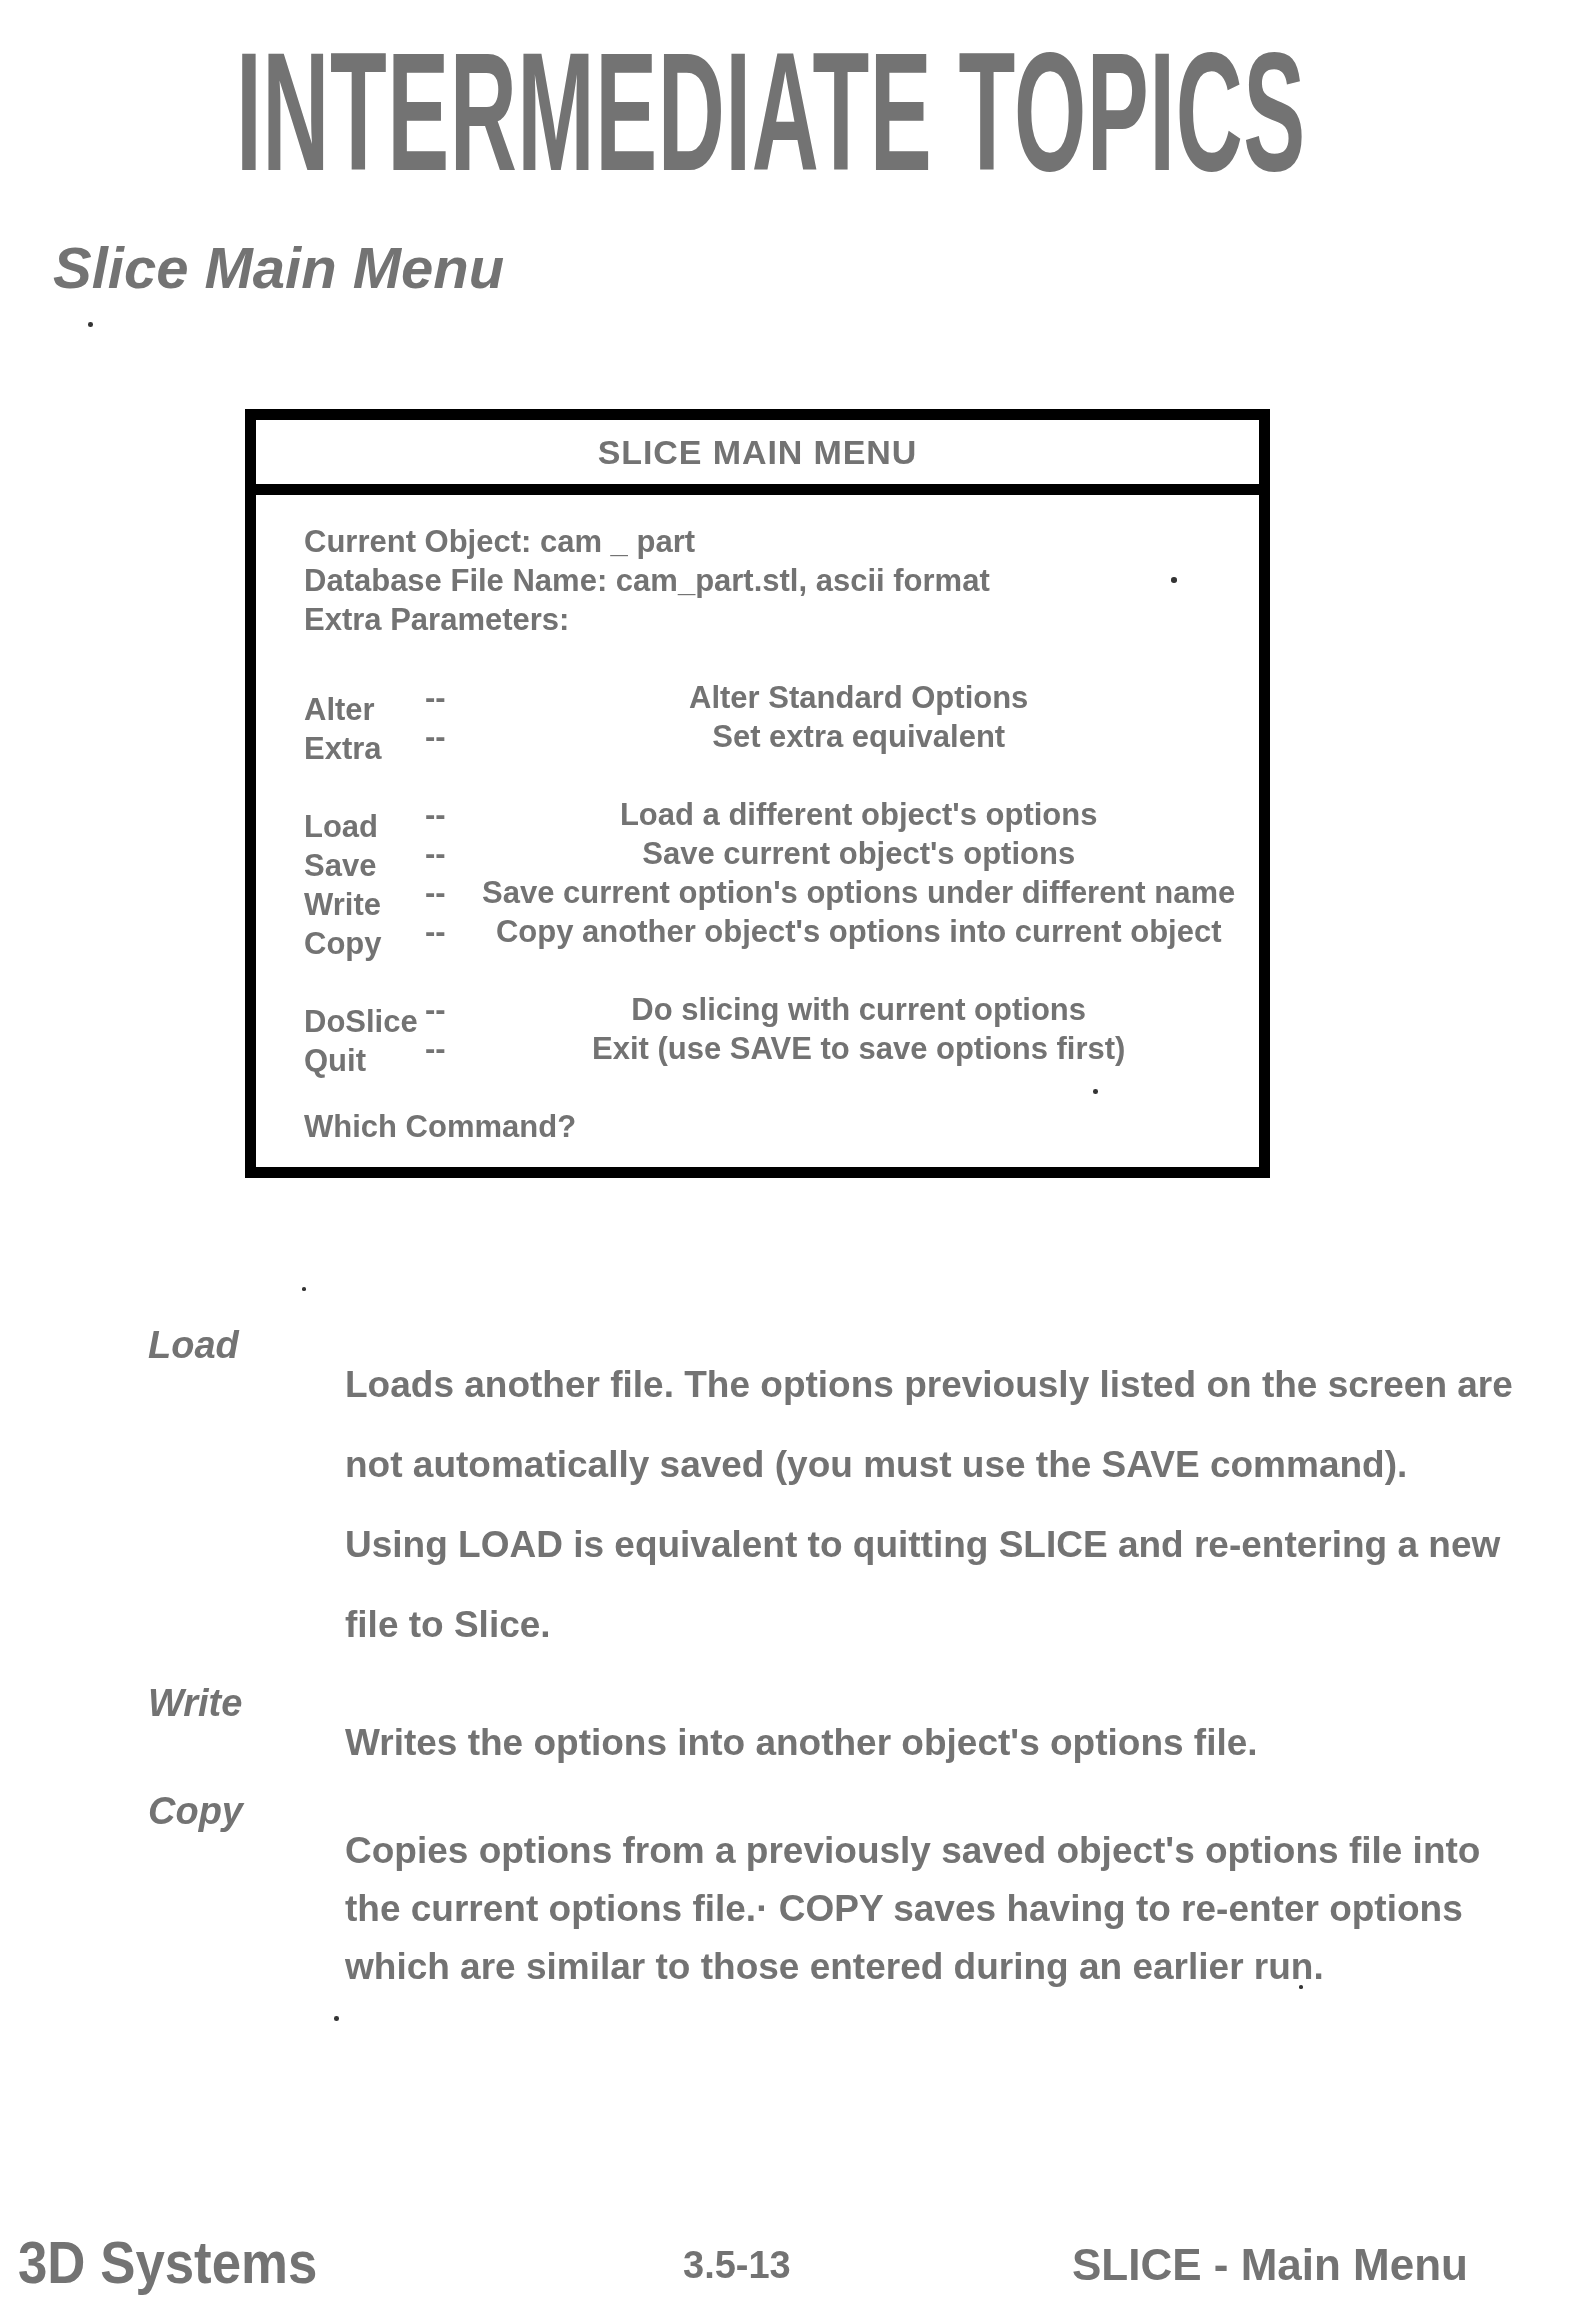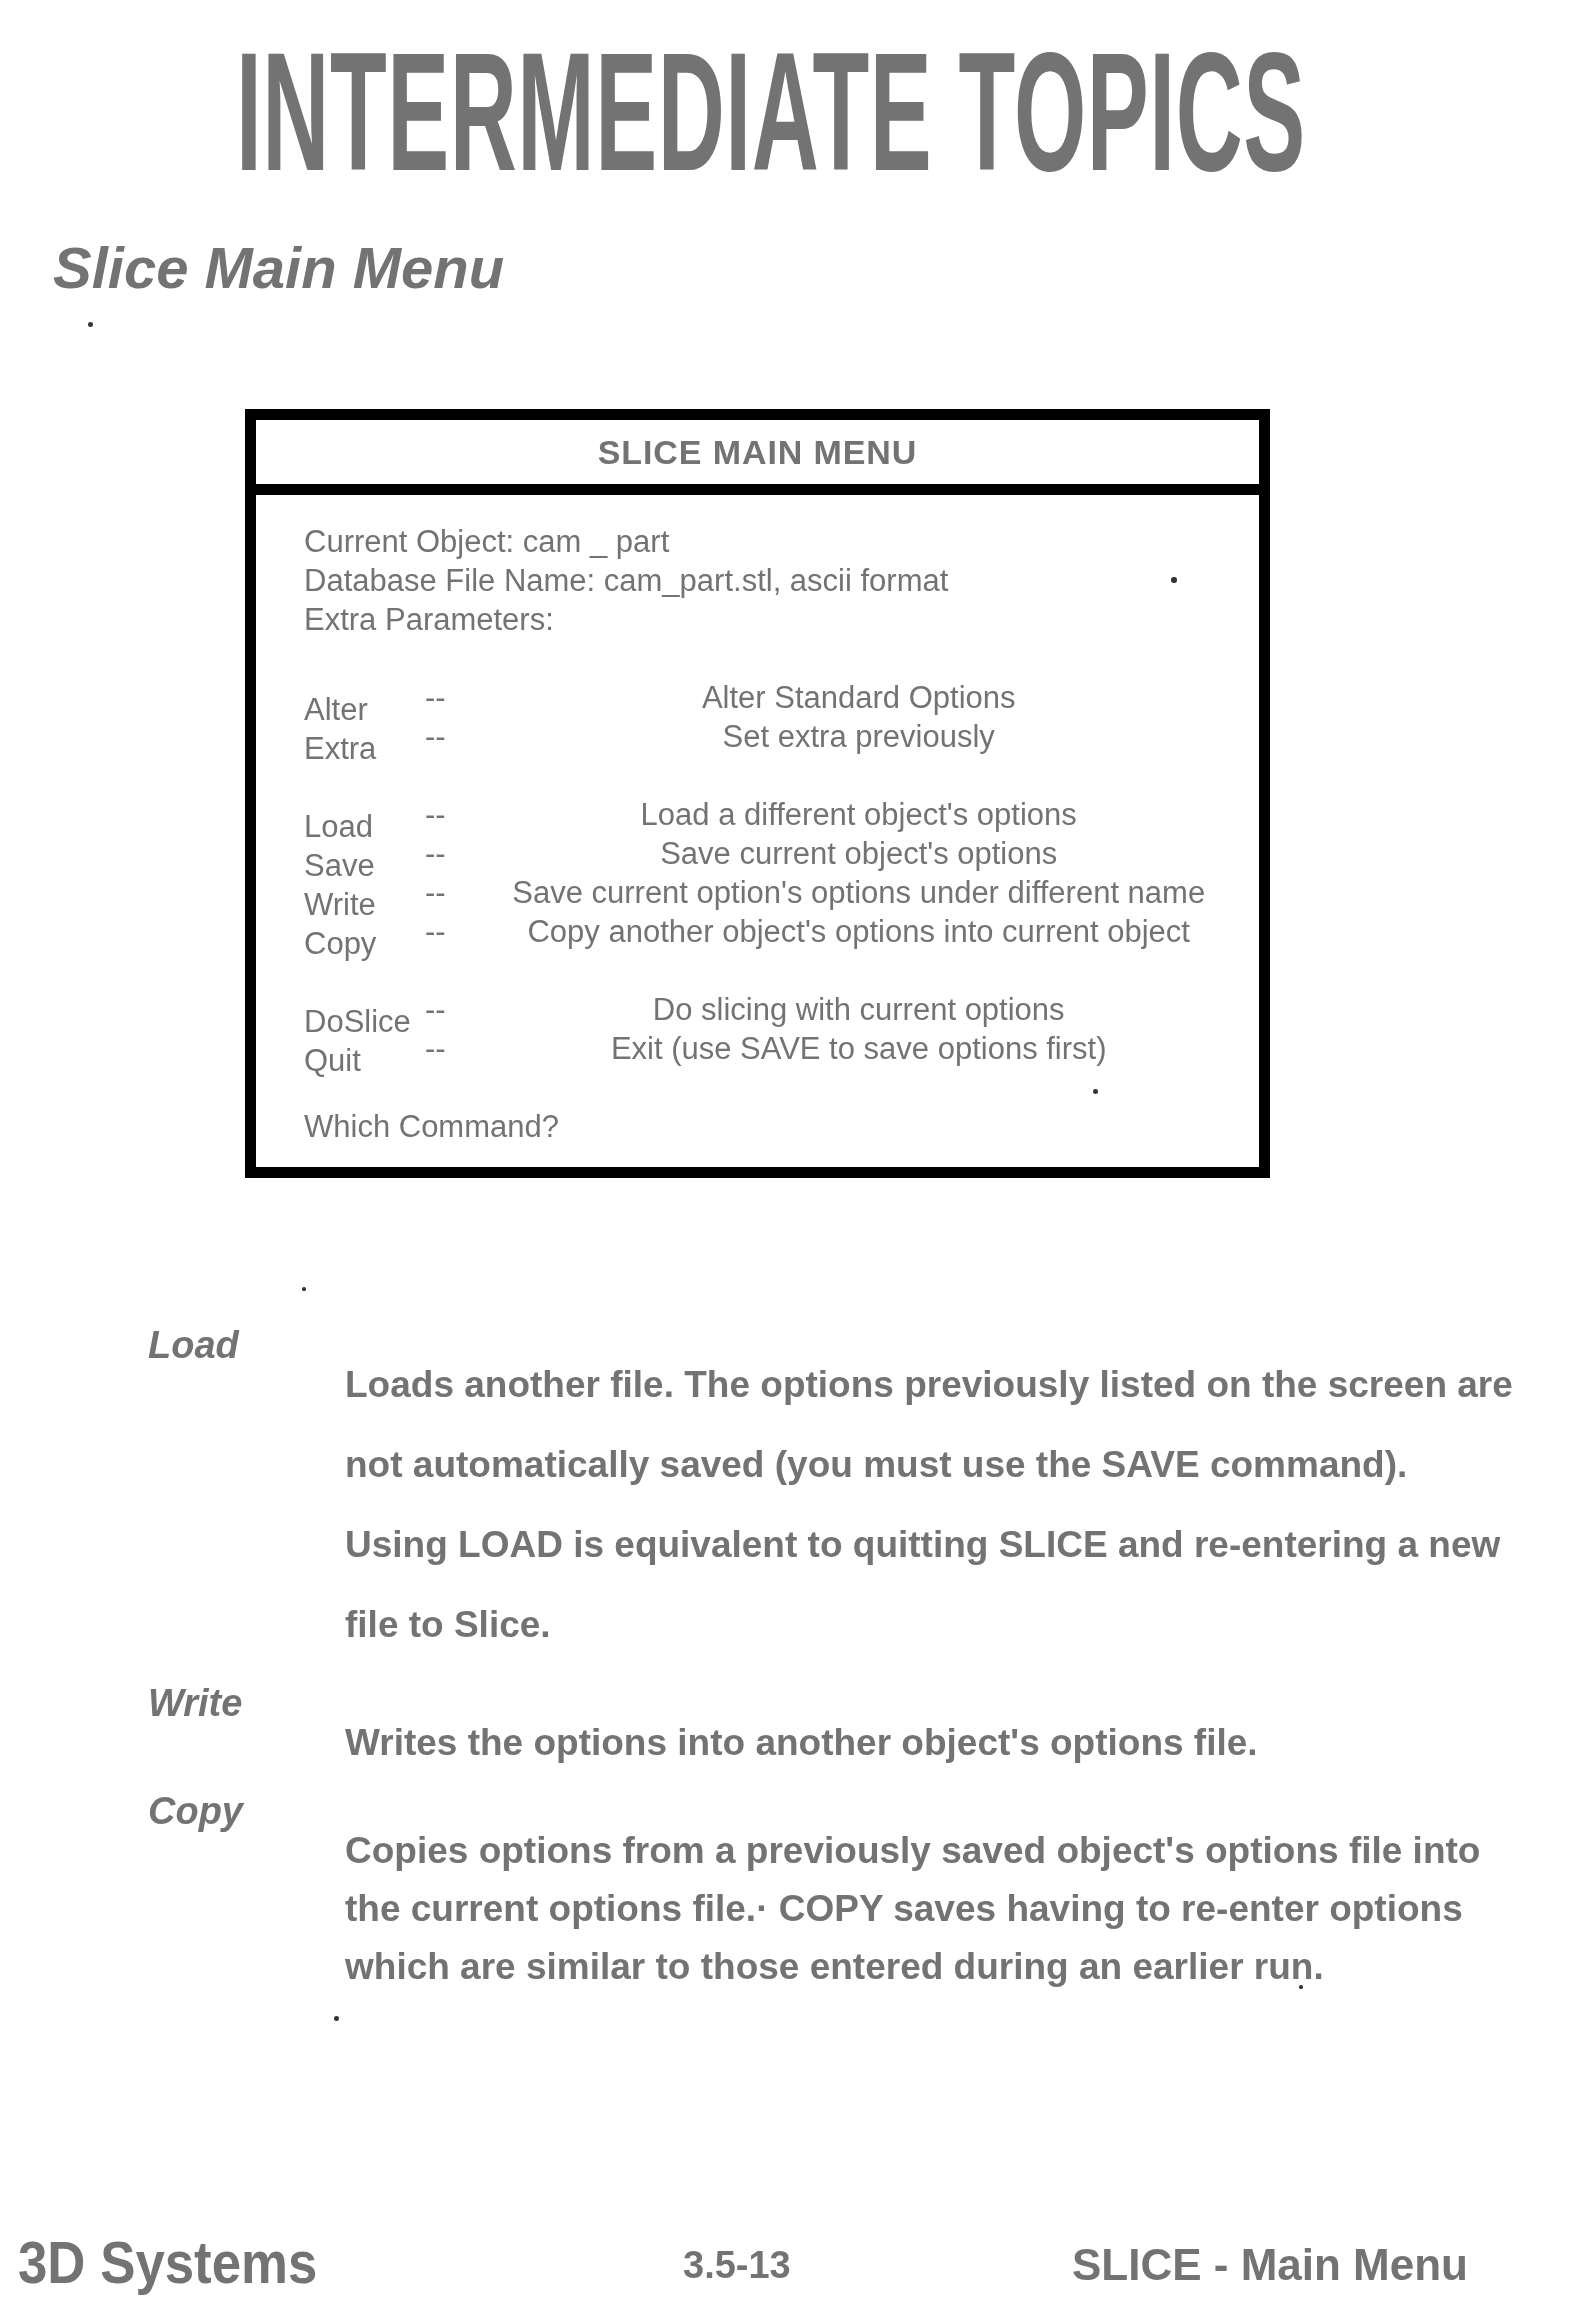--- a/index.html
+++ b/index.html
@@ -36,21 +36,21 @@
     background:#fff;
   }
   .menu-header {
     height:75px;
     border-bottom:11px solid #000;
     display:flex; align-items:center; justify-content:center;
     font-size:34px; font-weight:700; letter-spacing:0.9px;
   }
   .menu-body {
     padding:27.4px 14.6px 0 48px;
-    font-size:31px; font-weight:400;
+    font-size:31px; font-weight:700;
   }
   .menu-line { height:39px; line-height:39px; white-space:nowrap; }
   .gap { height:39px; }
   .cmd-row { display:flex; height:39px; line-height:39px; white-space:nowrap; }
   .cmd-name { flex:0 0 121px;margin-top:12px; }
   .cmd-dash { flex:0 0 48px; }
   .cmd-desc { flex:1;text-align:center; }
 
   
   .def {
@@ -108,21 +108,21 @@
       <div class="gap"></div>
 
       <div class="cmd-row">
         <span class="cmd-name">Alter</span>
         <span class="cmd-dash">--</span>
         <span class="cmd-desc">Alter Standard Options</span>
       </div>
       <div class="cmd-row">
         <span class="cmd-name">Extra</span>
         <span class="cmd-dash">--</span>
-        <span class="cmd-desc">Set extra previously</span>
+        <span class="cmd-desc">Set extra equivalent</span>
       </div>
 
       <div class="gap"></div>
 
       <div class="cmd-row">
         <span class="cmd-name">Load</span>
         <span class="cmd-dash">--</span>
         <span class="cmd-desc">Load a different object's options</span>
       </div>
       <div class="cmd-row">

